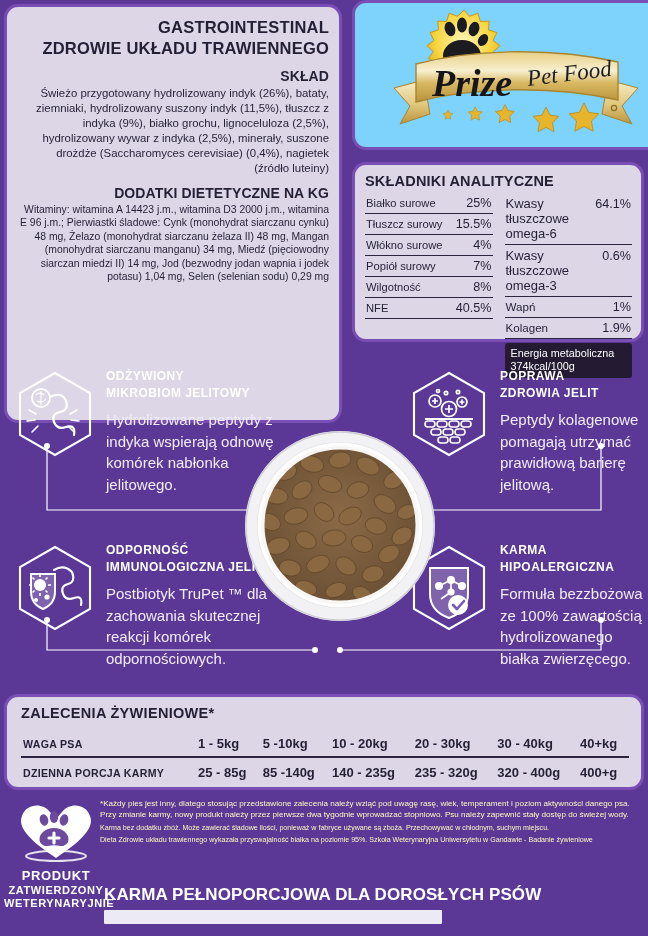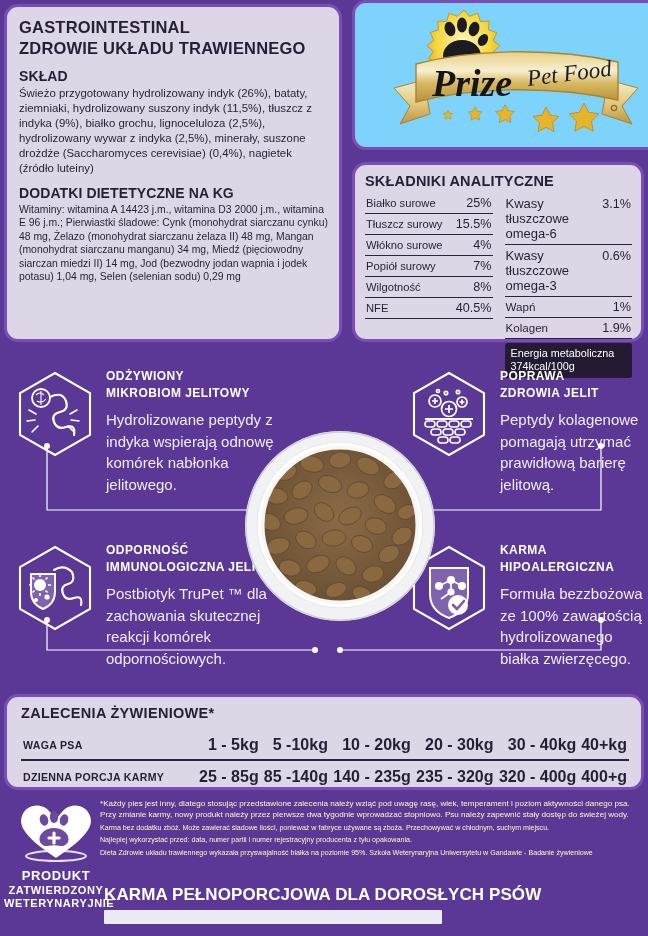--- a/index.html
+++ b/index.html
@@ -13,21 +13,21 @@
 
   
   .panel {
     position: absolute;
     background: #ddd6e6;
     border: 3px solid #7a4fb5;
     border-radius: 14px;
   }
 
   
-  #panel-composition { left: 4px; top: 4px; width: 338px; height: 338px; padding: 10px 10px 6px 12px; }
+  #panel-composition { left: 4px; top: 4px; width: 338px; height: 419px; padding: 10px 10px 6px 12px; text-align: right; }
   .prod-title { font-size: 16.5px; font-weight: bold; color: #231f35; letter-spacing: .2px; line-height: 1.28; }
   .prod-title .l2 { display:block; }
   .sec-head { font-size: 14px; font-weight: bold; color: #231f35; margin-top: 9px; letter-spacing:.1px; }
   .body-txt { font-size: 11.4px; color: #231f35; line-height: 1.31; margin-top: 2px; }
   .body-txt.small { font-size: 10.4px; line-height: 1.3; }
 
   
   #panel-logo { left: 352px; top: 0; width: 328px; height: 150px; background: #7dd3fc; }
   .logo-wrap { position:absolute; inset:0; display:flex; align-items:center; justify-content:center; }
 
@@ -57,21 +57,21 @@
   .feat-body { font-size: 15px; color:#f2ecf8; line-height:1.44; margin-top: 7px; }
   .hexicon { position:absolute; }
 
   
   #bowl { position:absolute; left:242px; top:428px; width:196px; height:196px; }
 
   
   #panel-feeding { left: 4px; top: 694px; width: 640px; height: 96px; padding: 8px 12px 6px 14px; }
   .feed-head { font-size: 14.5px; font-weight:bold; color:#231f35; letter-spacing:.3px; }
   table.feed { width:100%; border-collapse:collapse; margin-top: 10px; }
-  table.feed th, table.feed td { font-size:16px; color:#231f35; padding: 5px 2px; text-align:right; }
+  table.feed th, table.feed td { font-size:13px; color:#231f35; padding: 5px 2px; text-align:left; }
   table.feed th.rowlab, table.feed td.rowlab { text-align:left; font-weight:bold; letter-spacing:.3px; width:175px; font-size:10.6px; }
   table.feed tr.hdr th { font-weight:bold; }
   table.feed tr.hdr { border-bottom: 2px solid #2e2440; }
   table.feed tr.vals td { font-weight:bold; padding-top:7px; }
 
   
   #footer { position:absolute; left:0; top:790px; width:648px; height:146px; }
   #vetbadge { position:absolute; left:4px; top:4px; width:104px; }
   .vet-text { text-align:center; color:#fff; font-weight:bold; letter-spacing:.6px; line-height:1.22; }
   .vet-text .r1 { font-size:13px; }
@@ -181,21 +181,21 @@
             <span class="v">8%</span>
           </div>
           <div class="an-row">
             <span class="k">NFE</span>
             <span class="v">40.5%</span>
           </div>
         </div>
       <div class="an-col right" id="an-right">
           <div class="an-row">
             <span class="k">Kwasy tłuszczowe omega-6</span>
-            <span class="v">3.1%</span>
+            <span class="v">64.1%</span>
           </div>
           <div class="an-row">
             <span class="k">Kwasy tłuszczowe omega-3</span>
             <span class="v">0.6%</span>
           </div>
           <div class="an-row big">
             <span class="k">Wapń</span>
             <span class="v">1%</span>
           </div>
           <div class="an-row big">
@@ -427,21 +427,20 @@
       <div class="vet-text">
         <div class="r1">PRODUKT</div>
         <div class="r2">ZATWIERDZONY</div>
         <div class="r3">WETERYNARYJNIE</div>
       </div>
     </div>
 
     <div id="finetext">
       <div class="fn-a">*Każdy pies jest inny, dlatego stosując przedstawione zalecenia należy wziąć pod uwagę rasę, wiek, temperament i poziom aktywności danego psa. Przy zmianie karmy, nowy produkt należy przez pierwsze dwa tygodnie wprowadzać stopniowo. Psu należy zapewnić stały dostęp do świeżej wody.</div>
       <div class="fn-b">Karma bez dodatku zbóż. Może zawierać śladowe ilości, ponieważ w fabryce używane są zboża. Przechowywać w chłodnym, suchym miejscu.</div>
-      <div class="fn-b">Najlepiej wykorzystać przed: data, numer partii i numer rejestracyjny producenta z tyłu opakowania.</div>
       <div class="fn-b">Dieta Zdrowie układu trawiennego wykazała przyswajalność białka na poziomie 95%. Szkoła Weterynaryjna Uniwersytetu w Gandawie - Badanie żywieniowe</div>
     </div>
 
     <div id="bottombar">
       <div class="bb-title">KARMA PEŁNOPORCJOWA DLA DOROSŁYCH PSÓW</div>
       <div class="bb-white"></div>
     </div>
   </div>
 
 </div>

